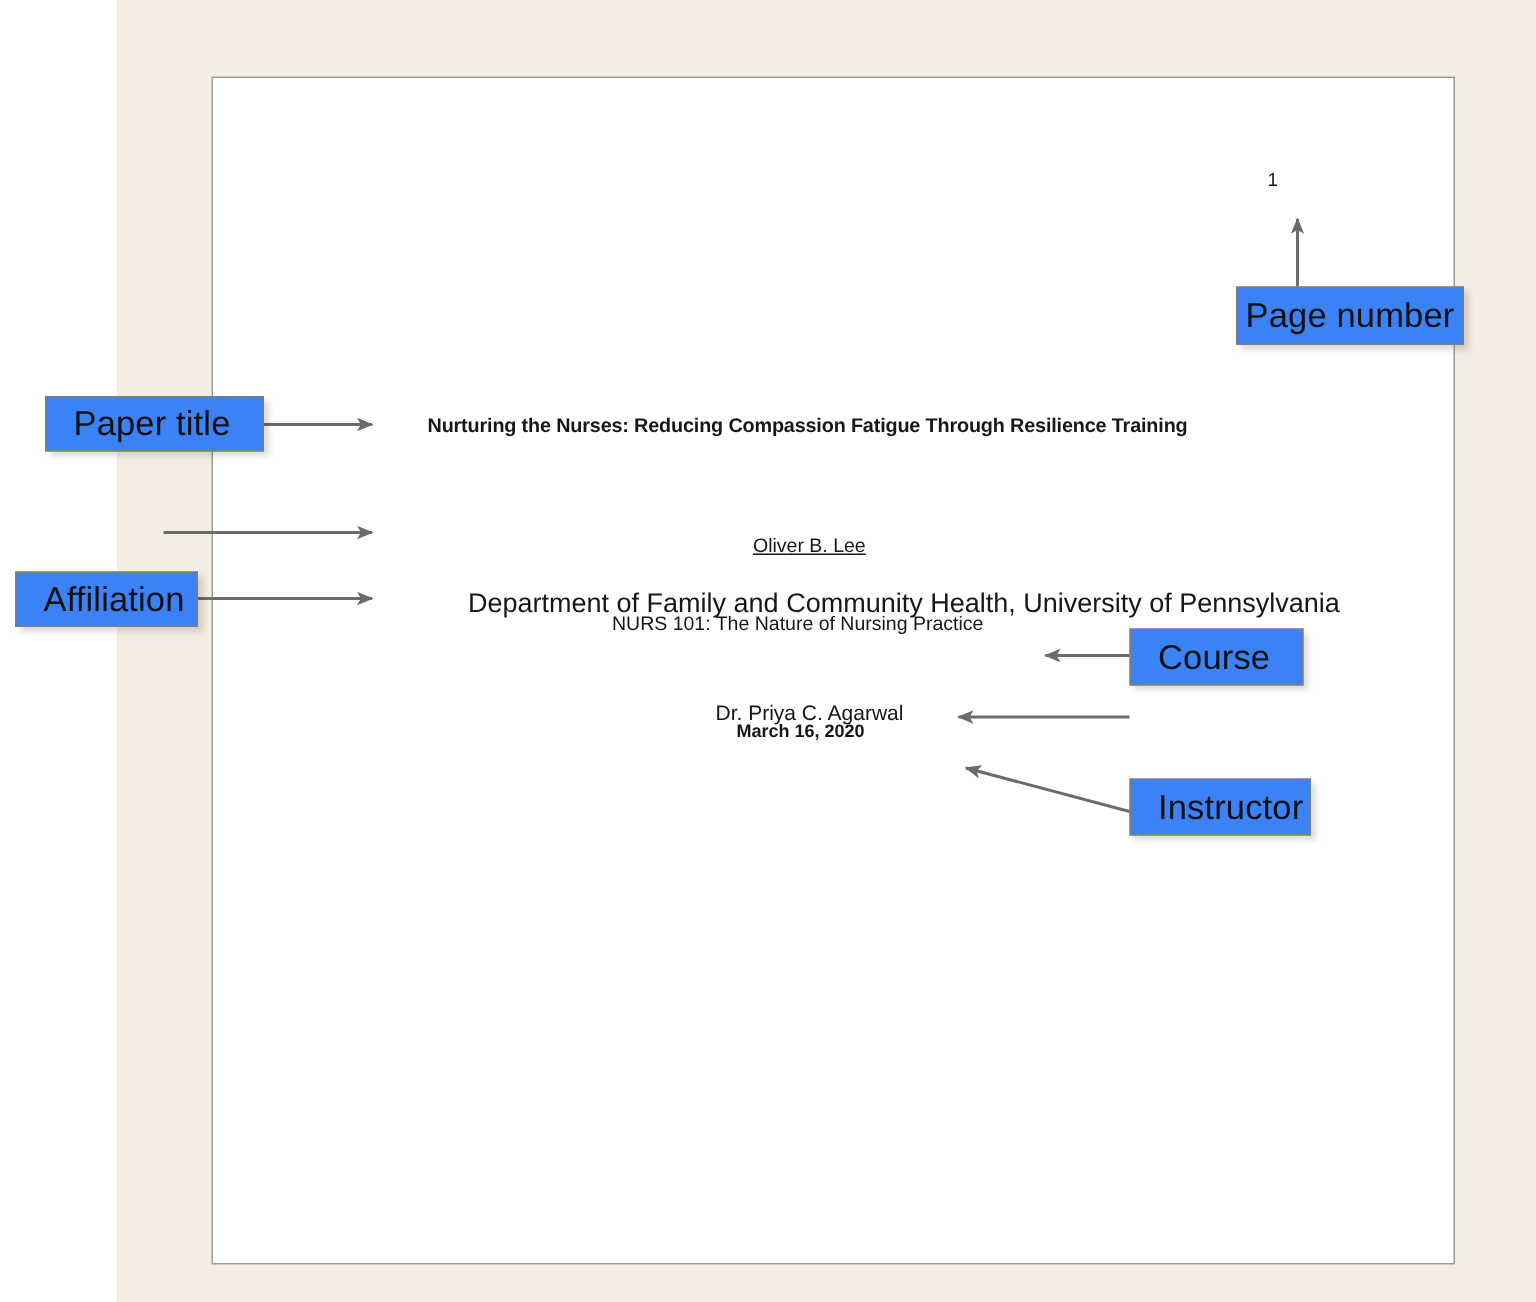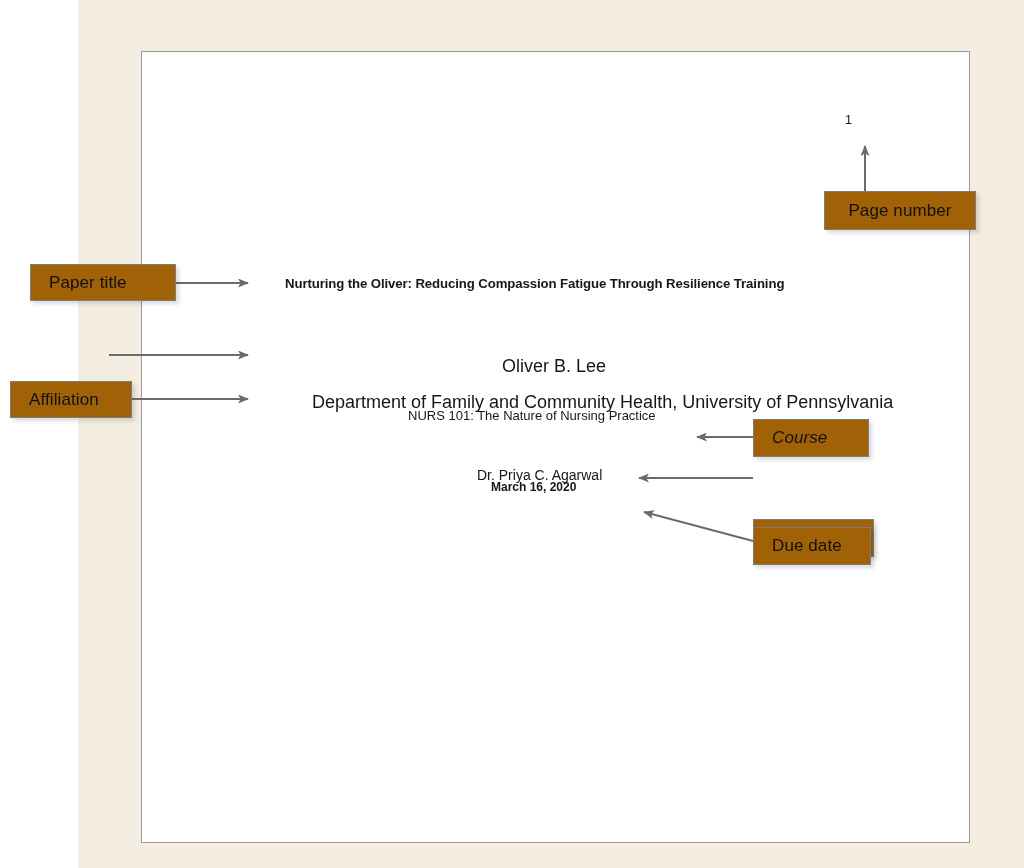--- a/index.html
+++ b/index.html
@@ -55,21 +55,22 @@
   #doc-title {
     left: 285px;
     top: 276px;
     font-size: 13.2px;
     font-weight: bold;
     letter-spacing: -0.1px;
   }
   #doc-author {
     left: 502px;
     top: 356px;
-    font-size: 18px;
+    font-size: 13px;
+    text-decoration: underline;
   }
   #doc-affil {
     left: 312px;
     top: 392px;
     font-size: 18px;
   }
   #doc-course {
     left: 408px;
     top: 408px;
     font-size: 13px;
@@ -82,39 +83,39 @@
   #doc-date {
     left: 491px;
     top: 480px;
     font-size: 12px;
     font-weight: bold;
   }
 
   
   .callout {
     position: absolute;
-    background: #a16207;
+    background: #3b82f6;
     border: 1px solid #7d7d7d;
     box-sizing: border-box;
     display: flex;
     align-items: center;
     color: #111114;
-    font-size: 17px;
+    font-size: 23px;
     font-family: "Liberation Sans", sans-serif;
     box-shadow: 3px 3px 4px rgba(0,0,0,0.14);
     padding-left: 18px;
     letter-spacing: 0.1px;
   }
   .callout.center { justify-content: center; padding-left: 0; }
 
   #cl-paper-title { left: 10px;  top: 264px; width: 146px; height: 37px; margin-left: 20px; }
   #cl-author      { left: 10px;  top: 330px; width: 99px;  height: 37px; }
   #cl-affiliation { left: 10px;  top: 381px; width: 122px; height: 37px; }
   #cl-page-number { left: 824px; top: 191px; width: 152px; height: 39px; }
-  #cl-course      { left: 753px; top: 419px; width: 116px; height: 38px; font-style: italic; }
+  #cl-course      { left: 753px; top: 419px; width: 116px; height: 38px; }
   #cl-instructor  { left: 753px; top: 471px; width: 121px; height: 38px; margin-top: 48px; }
   #cl-due-date    { left: 753px; top: 527px; width: 118px; height: 38px; }
 
   
   #arrows {
     position: absolute;
     left: 0;
     top: 0;
     width: 1024px;
     height: 868px;
@@ -126,21 +127,21 @@
 
 <div id="stage">
 
   <div id="mat"></div>
 
   <div id="page">
   </div>
 
   <div id="page-num-wrap" class="doc-text">1</div>
 
-  <div id="doc-title" class="doc-text">Nurturing the Oliver: Reducing Compassion Fatigue Through Resilience Training</div>
+  <div id="doc-title" class="doc-text">Nurturing the Nurses: Reducing Compassion Fatigue Through Resilience Training</div>
 
   <div id="doc-author" class="doc-text">Oliver B. Lee</div>
 
   <div id="doc-affil" class="doc-text">Department of Family and Community Health, University of Pennsylvania</div>
 
   <div id="doc-course" class="doc-text">NURS 101: The Nature of Nursing Practice</div>
 
   <div id="doc-instructor" class="doc-text">Dr. Priya C. Agarwal</div>
 
   <div id="doc-date" class="doc-text">March 16, 2020</div>
@@ -187,17 +188,14 @@
   </div>
 
   <div class="callout" id="cl-course">
     <span>Course</span>
   </div>
 
   <div class="callout" id="cl-instructor">
     <span>Instructor</span>
   </div>
 
-  <div class="callout" id="cl-due-date">
-    <span>Due date</span>
-  </div>
 
 </div>
 
 </body></html>

